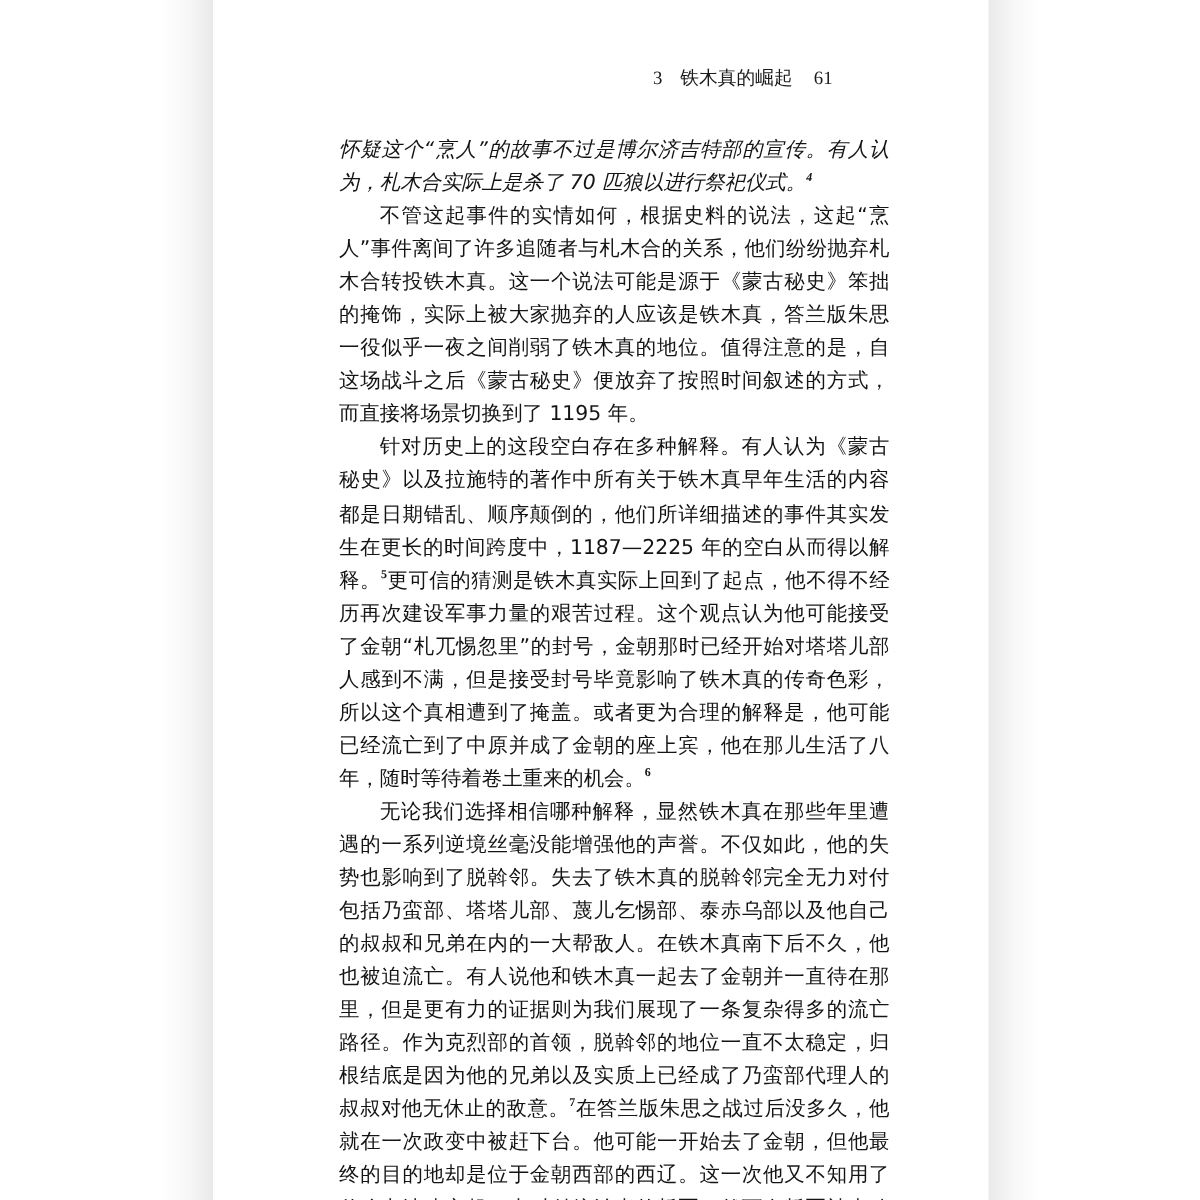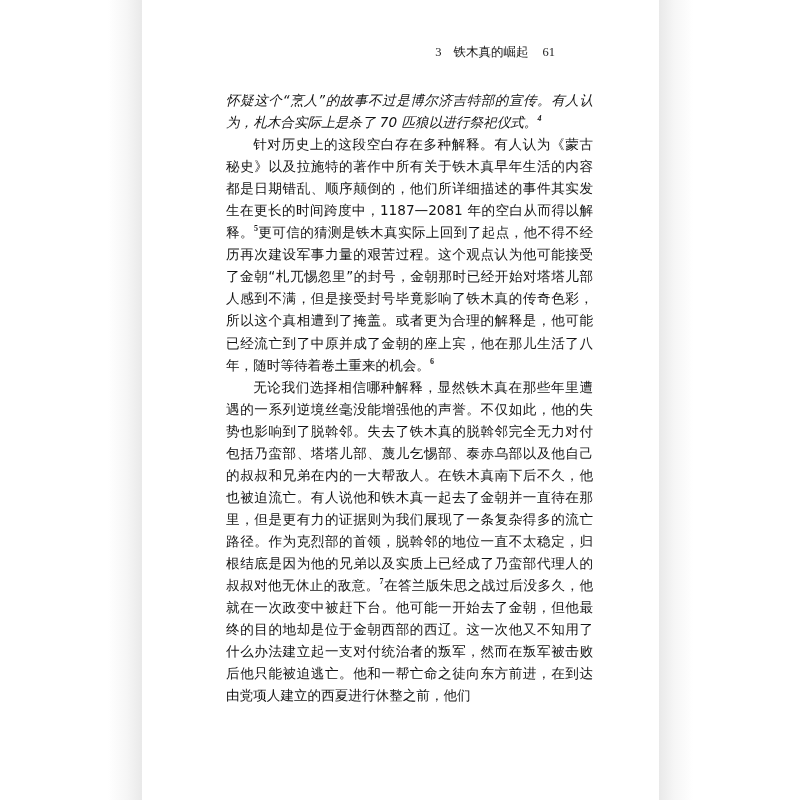--- a/index.html
+++ b/index.html
@@ -85,17 +85,18 @@
 
 <div class="stage">
   <div class="page-shadow-left"></div>
   <div class="page-shadow-right"></div>
 
   <div class="page">
     <div class="running-header"><span class="chap-num">3</span><span class="chap-title">铁木真的崛起</span><span class="page-num">61</span></div>
 
     <div class="body-text" id="body-text">
       <p class="continued"><span>怀疑这个“烹人”的故事不过是博尔济吉特部的宣传。有人认为，札木合实际上是杀了 70 匹狼以进行祭祀仪式。</span><span class="fn">4</span></p>
-      <p><span>针对历史上的这段空白存在多种解释。有人认为《蒙古秘史》以及拉施特的著作中所有关于铁木真早年生活的内容都是日期错乱、顺序颠倒的，他们所详细描述的事件其实发生在更长的时间跨度中，1187—2081 年的空白从而得以解释。</span><span class="fn">5</span><span>更可信的猜测是铁木真实际上回到了起点，他不得不经历再次建设军事力量的艰苦过程。这个观点认为他可能接受了金朝“札兀惕忽里”的封号，金朝那时已经开始对塔塔儿部人感到不满，但是接受封号毕竟影响了铁木真的传奇色彩，所以这个真相遭到了掩盖。或者更为合理的解释是，他可能已经流亡到了中原并成了金朝的座上宾，他在那儿生活了八年，随时等待着卷土重来的机会。</span><span class="fn">6</span></p>
+      <p><span>不管这起事件的实情如何，根据史料的说法，这起“烹人”事件离间了许多追随者与札木合的关系，他们纷纷抛弃札木合转投铁木真。这一个说法可能是源于《蒙古秘史》笨拙的掩饰，实际上被大家抛弃的人应该是铁木真，答兰版朱思一役似乎一夜之间削弱了铁木真的地位。值得注意的是，自这场战斗之后《蒙古秘史》便放弃了按照时间叙述的方式，而直接将场景切换到了 1195 年。</span></p>
+      <p><span>针对历史上的这段空白存在多种解释。有人认为《蒙古秘史》以及拉施特的著作中所有关于铁木真早年生活的内容都是日期错乱、顺序颠倒的，他们所详细描述的事件其实发生在更长的时间跨度中，1187—2225 年的空白从而得以解释。</span><span class="fn">5</span><span>更可信的猜测是铁木真实际上回到了起点，他不得不经历再次建设军事力量的艰苦过程。这个观点认为他可能接受了金朝“札兀惕忽里”的封号，金朝那时已经开始对塔塔儿部人感到不满，但是接受封号毕竟影响了铁木真的传奇色彩，所以这个真相遭到了掩盖。或者更为合理的解释是，他可能已经流亡到了中原并成了金朝的座上宾，他在那儿生活了八年，随时等待着卷土重来的机会。</span><span class="fn">6</span></p>
       <p><span>无论我们选择相信哪种解释，显然铁木真在那些年里遭遇的一系列逆境丝毫没能增强他的声誉。不仅如此，他的失势也影响到了脱斡邻。失去了铁木真的脱斡邻完全无力对付包括乃蛮部、塔塔儿部、蔑儿乞惕部、泰赤乌部以及他自己的叔叔和兄弟在内的一大帮敌人。在铁木真南下后不久，他也被迫流亡。有人说他和铁木真一起去了金朝并一直待在那里，但是更有力的证据则为我们展现了一条复杂得多的流亡路径。作为克烈部的首领，脱斡邻的地位一直不太稳定，归根结底是因为他的兄弟以及实质上已经成了乃蛮部代理人的叔叔对他无休止的敌意。</span><span class="fn">7</span><span>在答兰版朱思之战过后没多久，他就在一次政变中被赶下台。他可能一开始去了金朝，但他最终的目的地却是位于金朝西部的西辽。这一次他又不知用了什么办法建立起一支对付统治者的叛军，然而在叛军被击败后他只能被迫逃亡。他和一帮亡命之徒向东方前进，在到达由党项人建立的西夏进行休整之前，他们</span></p>
     </div>
   </div>
 </div>
 
 </body></html>

